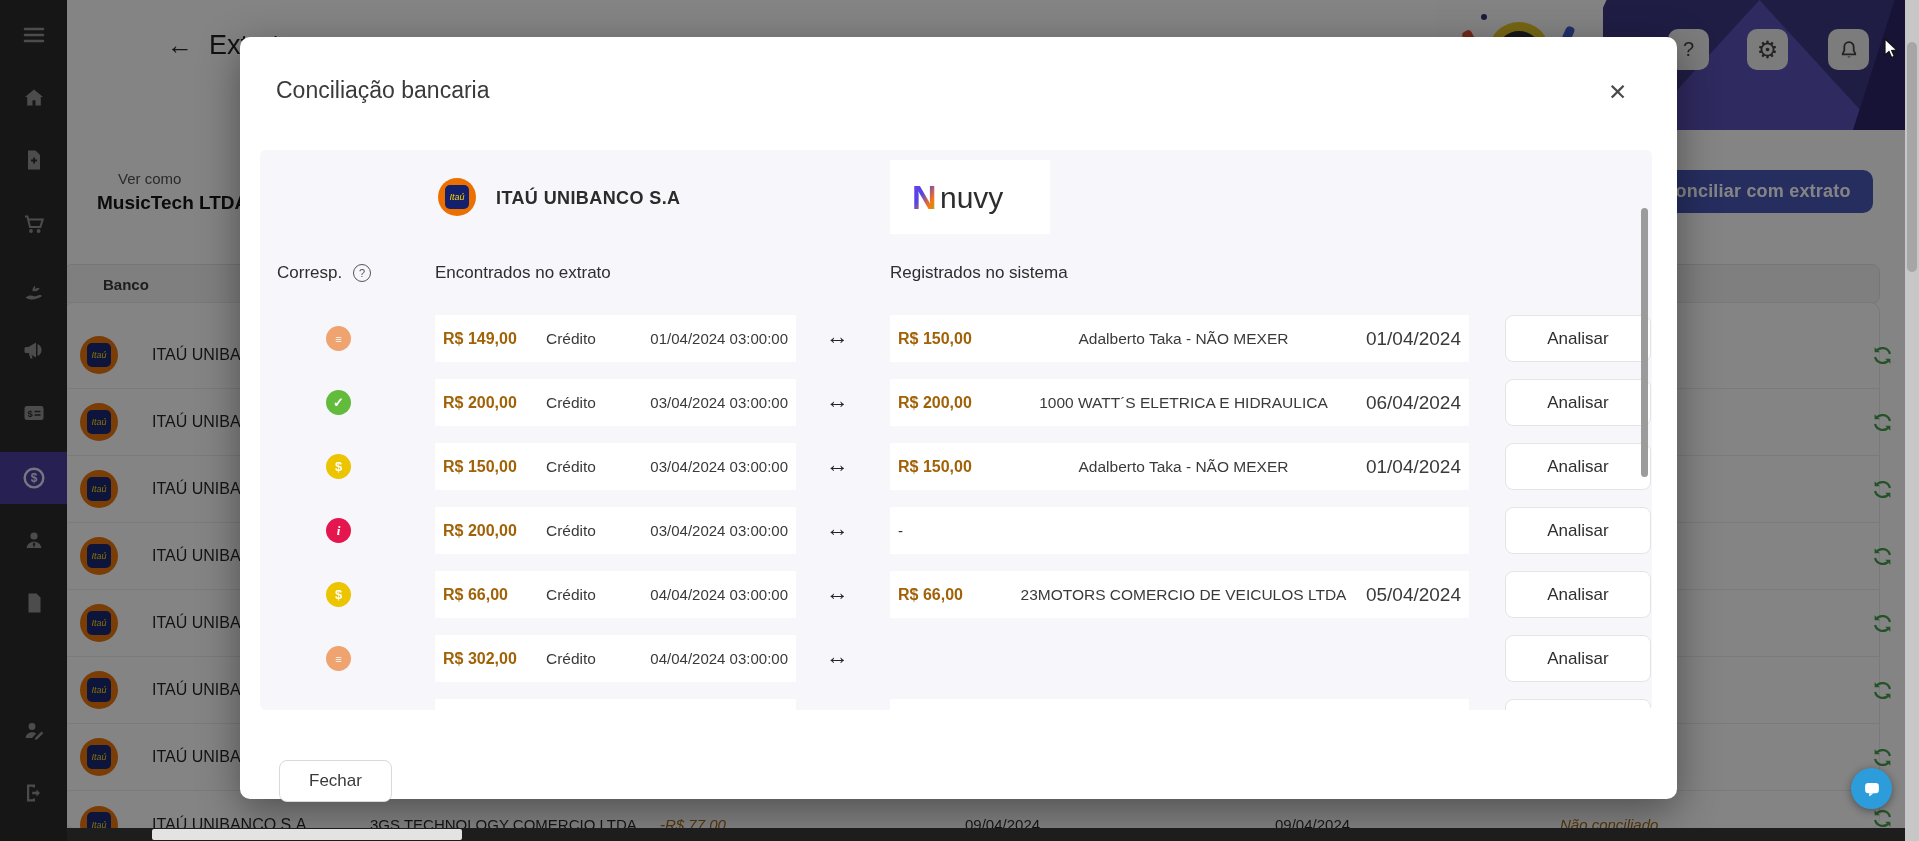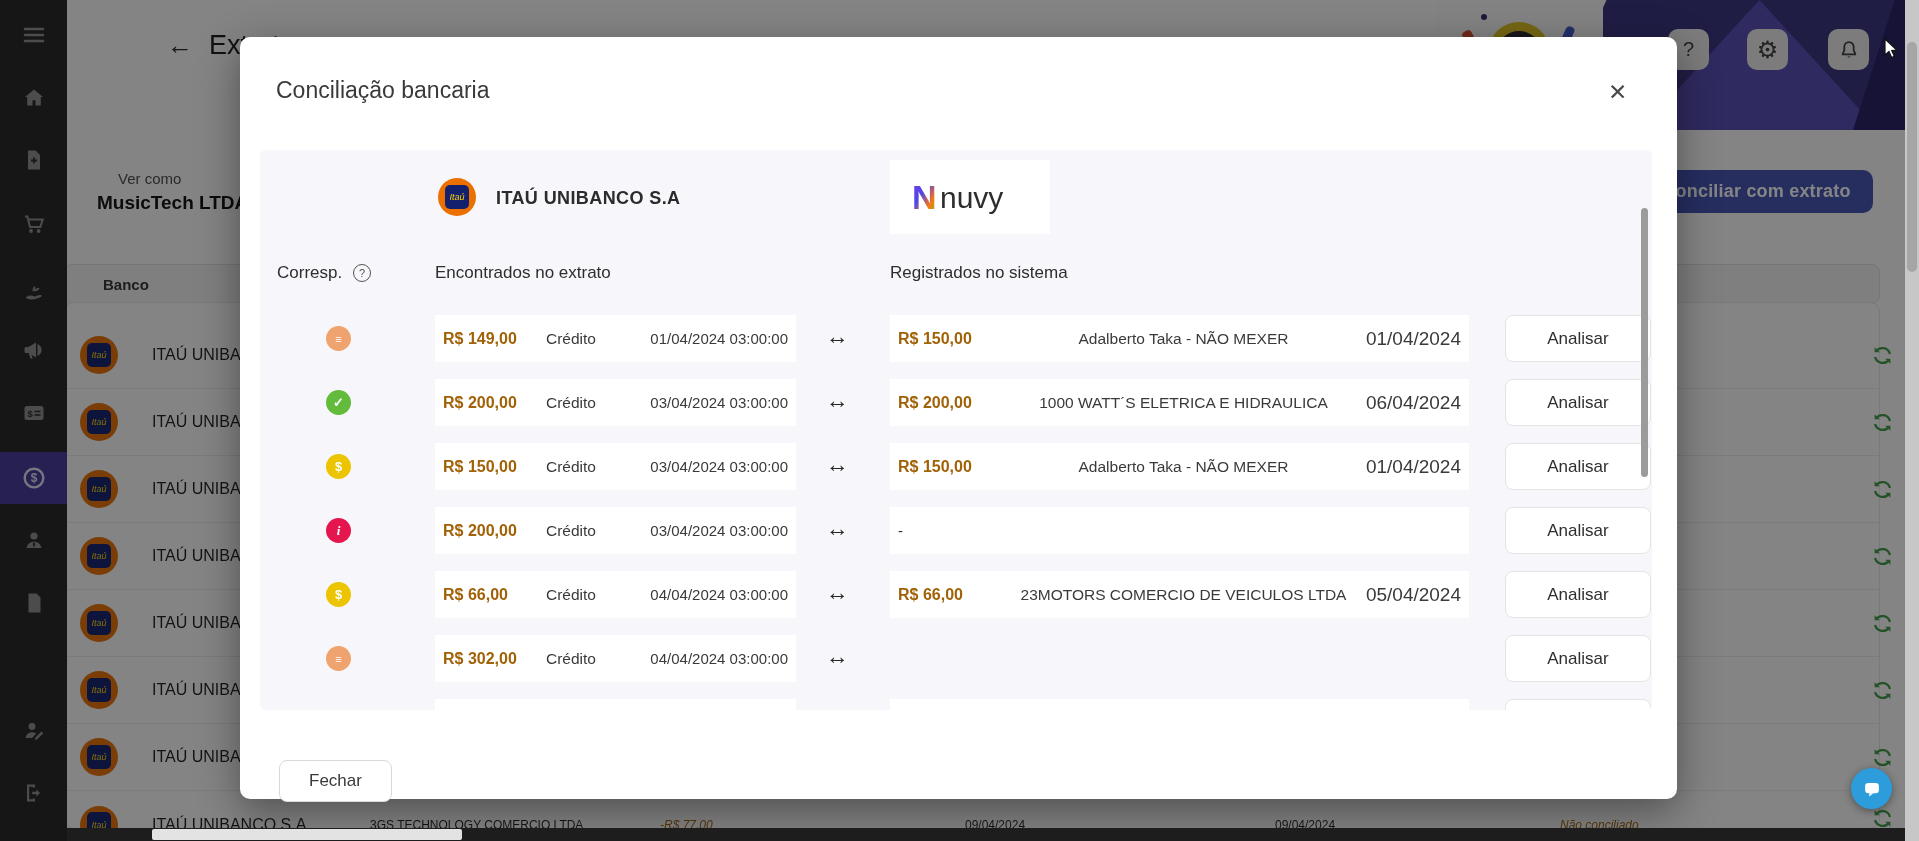--- a/index.html
+++ b/index.html
@@ -32,21 +32,21 @@
   .view-as { position:absolute; left:118px; top:170px; font-size:15px; color:#4a4a4a; }
   .company { position:absolute; left:97px; top:192px; font-size:19px; font-weight:bold; color:#0c0c0c; }
 
   .reconcile-btn { position:absolute; left:1640px; top:170px; width:233px; height:43px; background:#4353b5; border-radius:10px; color:#fff; font-size:18px; font-weight:bold; display:flex; align-items:center; justify-content:center; letter-spacing:.2px; }
 
   .table-head { position:absolute; left:64px; top:264px; width:1816px; height:40px; background:#f4f4f4; border:1px solid #e1e1e1; border-radius:8px; display:flex; align-items:center; padding-left:38px; font-size:15px; font-weight:bold; color:#333; }
   .table-card { position:absolute; left:64px; top:302px; width:1816px; height:527px; background:#fff; border:1px solid #e8e8e8; border-radius:10px; }
 
   .bank-row { position:absolute; left:64px; width:1816px; height:67px; border-bottom:1px solid #ececec; display:flex; align-items:center; }
   .bank-row .name { margin-left:34px; font-size:16px; color:#1c1c1c; }
-  .cell { position:absolute; font-size:12px; color:#1f1f1f; }
+  .cell { position:absolute; font-size:15px; color:#1f1f1f; }
   .cell.neg { color:#a16207;font-style:italic; }
   .sync { position:absolute; left:1805px; top:20px; width:27px; height:27px; }
 
   .itau-logo { border-radius:50%; background:#ec7000; display:flex; align-items:center; justify-content:center; flex:none; }
   .itau-sq { width:64%; height:64%; background:#12206e; border-radius:5px; display:flex; align-items:center; justify-content:center; color:#ffd500; font-style:italic; font-weight:normal; }
   .row-logo { width:38px; height:38px; margin-left:16px; }
   .row-logo .itau-sq { font-size:9px; }
 
   .hscroll { position:absolute; left:67px; top:828px; width:1838px; height:13px; background:#1d1d1d; z-index:80; }
   .hthumb { position:absolute; left:85px; top:1px; width:310px; height:11px; background:#e3e3e3; border-radius:2px; }

